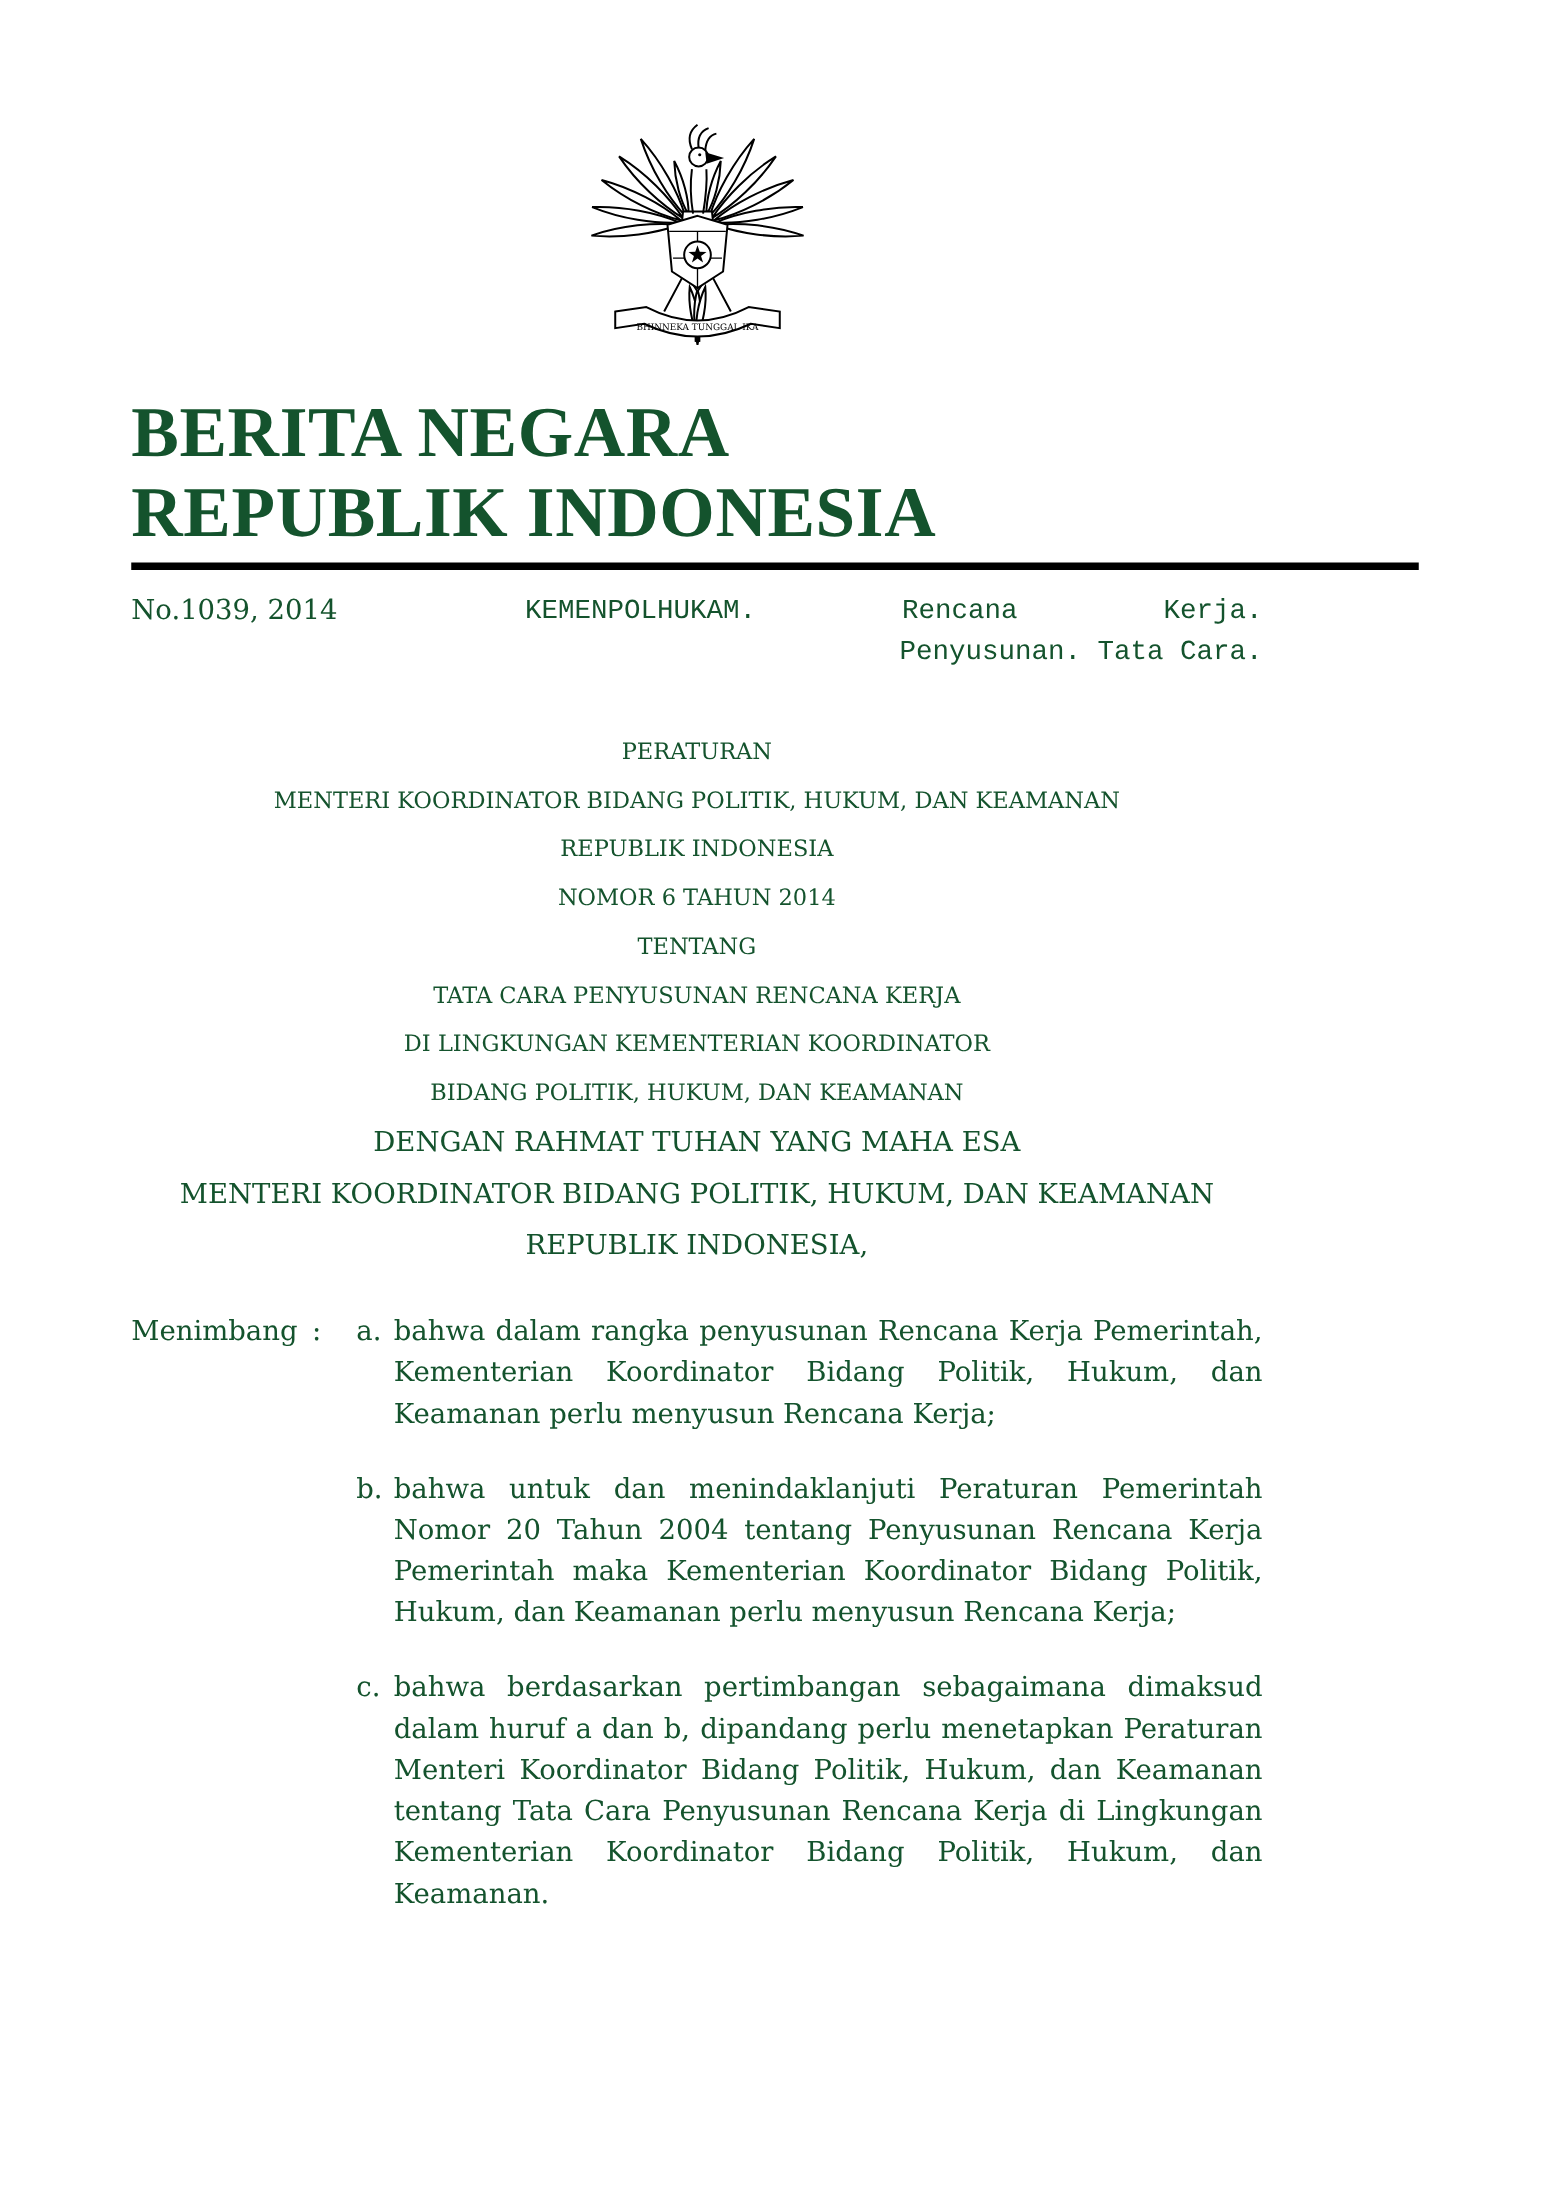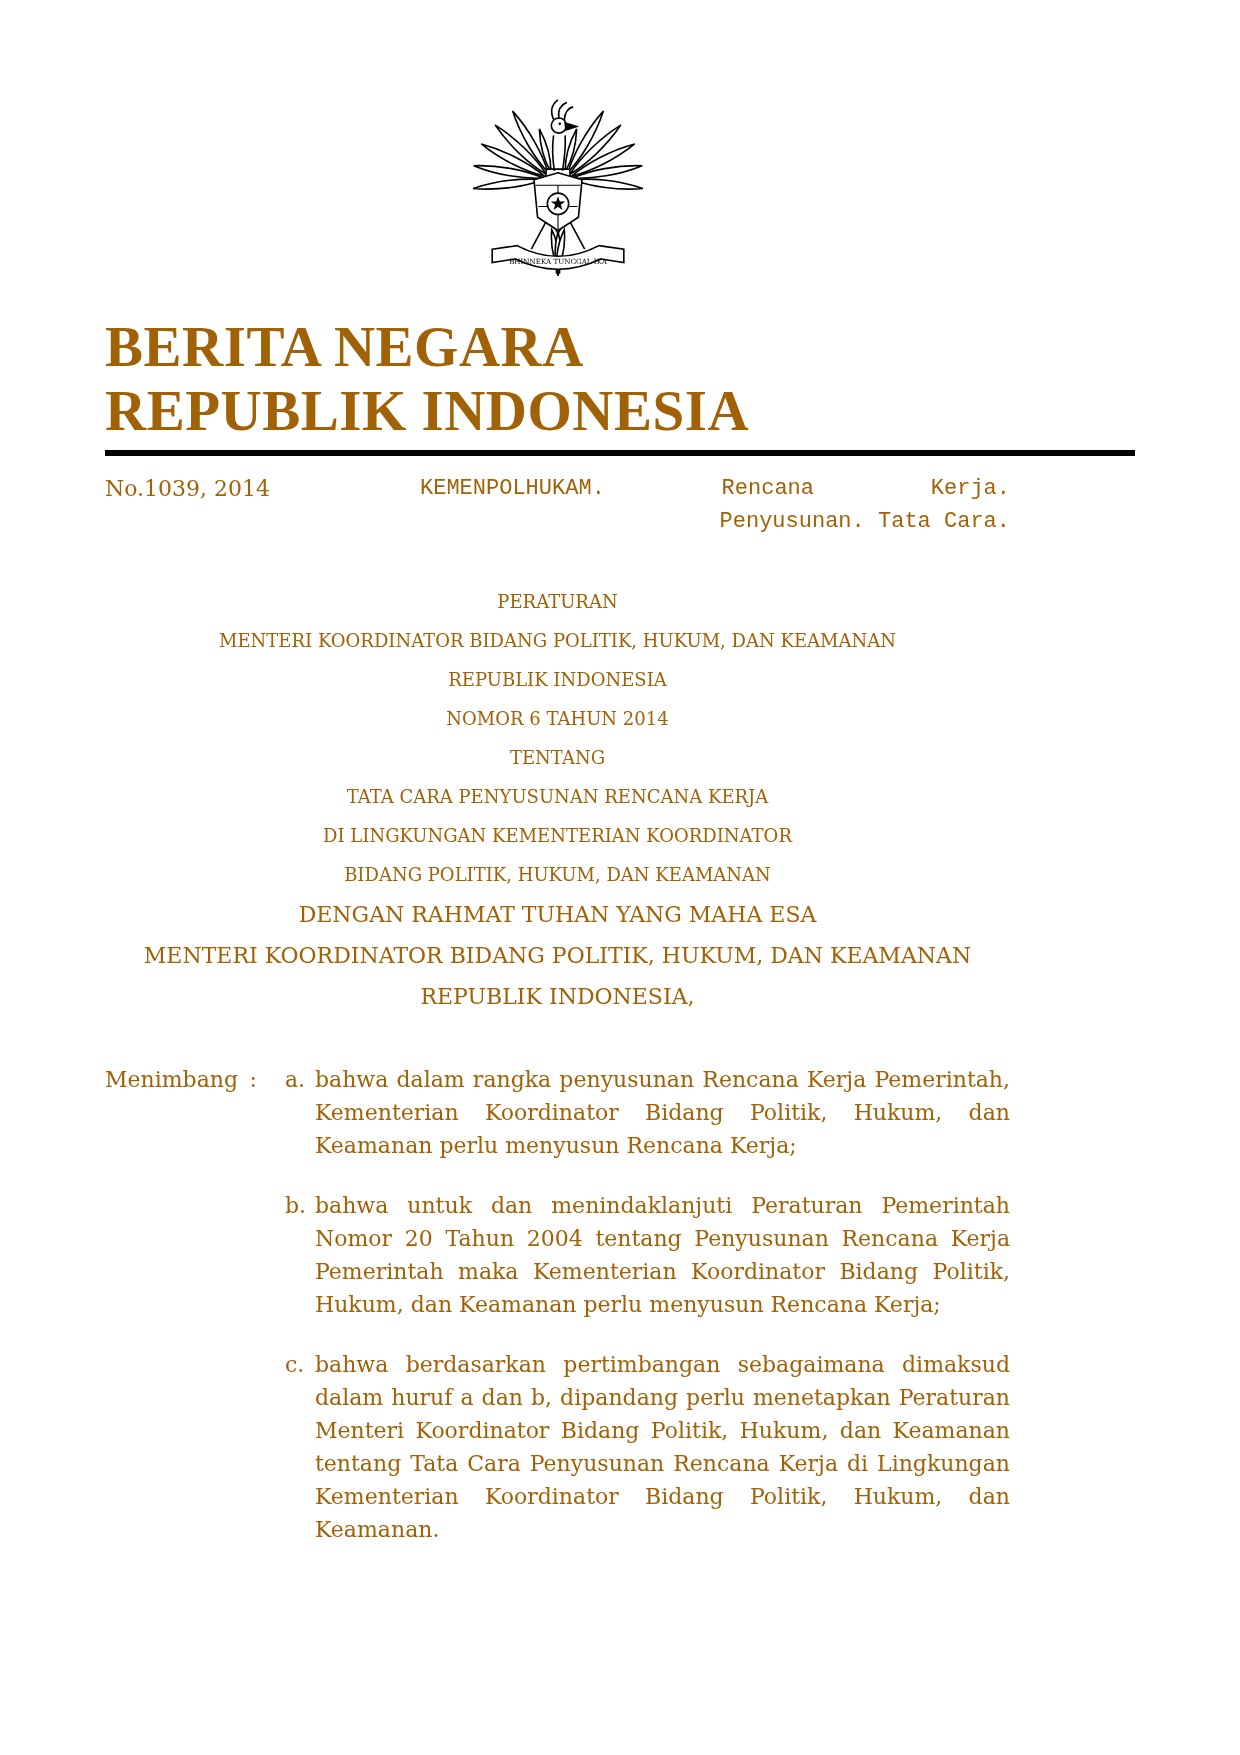--- a/index.html
+++ b/index.html
@@ -2,21 +2,21 @@
 <html><head>
 <meta charset="utf-8">
 <style>
   * { box-sizing: border-box; }
   html, body { margin: 0; padding: 0; background: #ffffff; }
   .page {
     position: relative;
     width: 1240px;
     height: 1755px;
     background: #ffffff;
-    color: #a16207;
+    color: #14532d;
     font-family: "DejaVu Serif", serif;
     padding: 82px 105px 40px 105px;
     overflow: hidden;
   }
   .narrow { margin-right: 125px; }
 
   .emblem-wrap { display: flex; justify-content: center; margin-bottom: 24px; }
 
   .gazette-title {
     text-align: left;
@@ -47,21 +47,21 @@
     line-height: 39px;
     text-align: center;
   }
   .invocation {
     font-size: 22px;
     line-height: 41px;
     text-align: center;
   }
 
   .considering {
-    margin-top: 46px;
+    margin-top: 32px;
     display: flex;
     font-size: 22px;
     line-height: 33px;
   }
   .consider-label {
     width: 152px;
     flex: none;
     display: flex;
     justify-content: space-between;
   }

